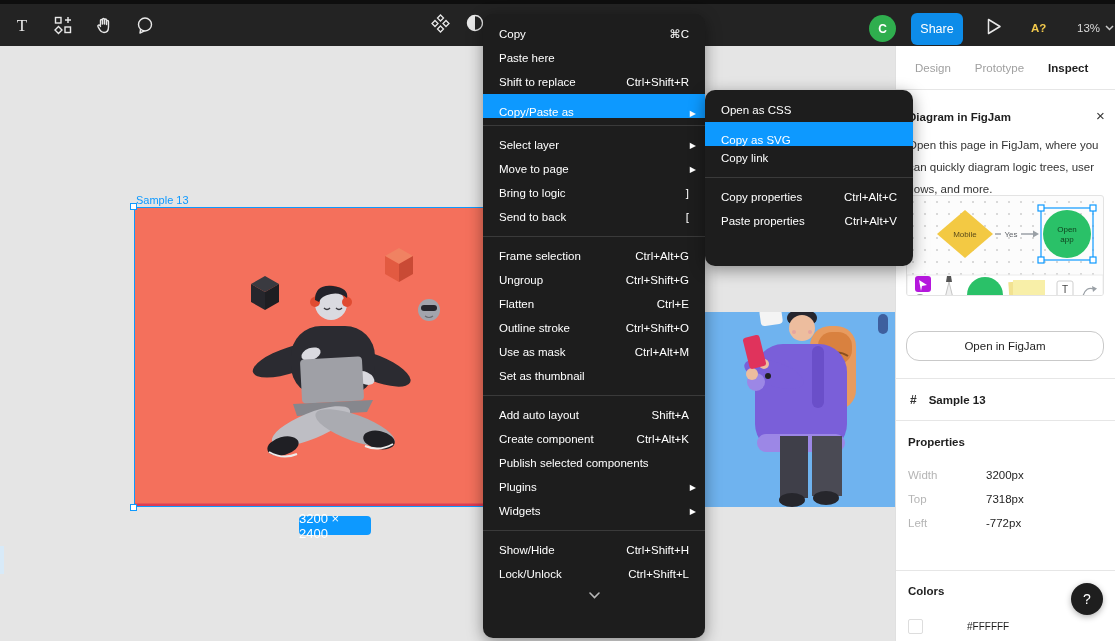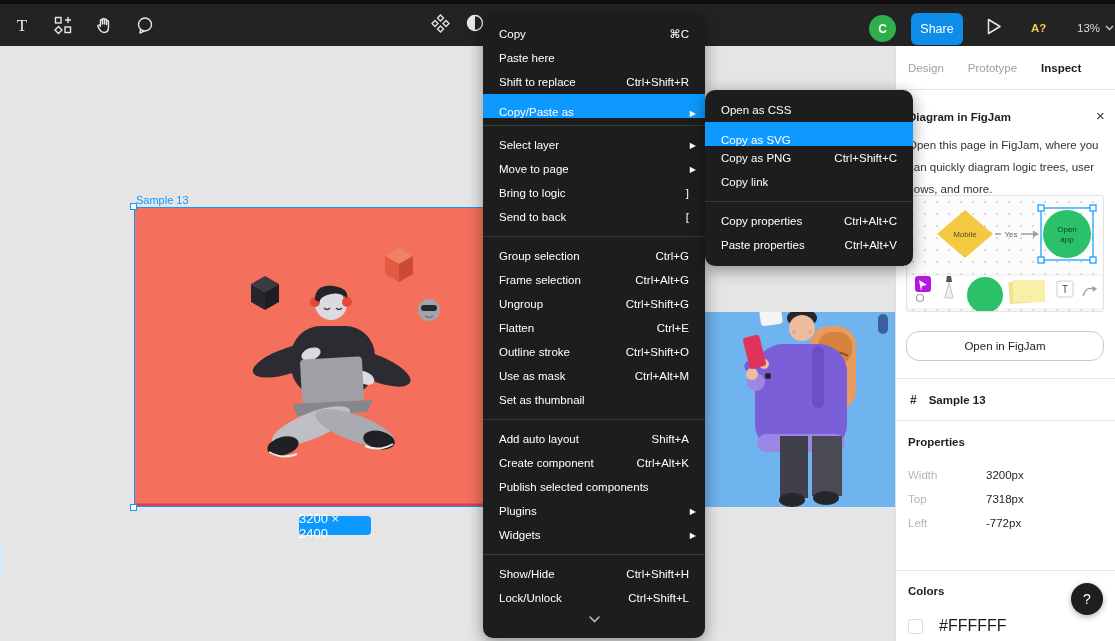--- a/index.html
+++ b/index.html
@@ -45,43 +45,43 @@
   .mi .mi-label{flex:1;}
   .mi .mi-short{margin-left:18px;color:#fff;}
   .mi .mi-arrow{font-size:8px;margin-right:-7px;margin-left:10px;color:#fff;}
   .mi.hl{background:var(--accent);align-items:flex-end;}
   .menu-sep{height:1px;background:#3A3A3A;margin:7px 0;}
   .menu-more{height:18px;display:flex;align-items:center;justify-content:center;}
 
   
   .inspector{position:absolute;left:895px;top:46px;width:220px;height:595px;background:#fff;border-left:1px solid #E0E0E0;z-index:10;}
   .tabs{position:absolute;left:0;top:0;width:220px;height:44px;border-bottom:1px solid #E6E6E6;
-    display:flex;align-items:center;gap:24px;padding-left:12px;font-size:11.5px;}
+    display:flex;align-items:center;gap:24px;padding-left:19px;font-size:11.5px;}
   .tab{color:#A0A0A0;}
   .tab.active{color:#1E1E1E;font-weight:bold;}
   .fj-title{position:absolute;left:12px;top:65px;font-size:11.5px;font-weight:bold;}
   .fj-close{position:absolute;left:200px;top:62px;font-size:15px;color:#333;line-height:1;}
   .fj-body{position:absolute;left:12px;top:88px;width:198px;font-size:11.5px;line-height:22px;color:#333;}
-  .fj-preview{position:absolute;left:10px;top:149px;width:198px;height:117px;background:#FCFCFC;
+  .fj-preview{position:absolute;left:10px;top:149px;width:198px;height:101px;background:#FCFCFC;
     border:1px solid #E3E3E3;border-radius:3px;overflow:hidden;
     background-image:radial-gradient(circle,#D9D9D9 1px,transparent 1px);background-size:12px 12px;text-align:center;}
   .fj-open{position:absolute;left:10px;top:285px;width:198px;height:30px;background:#fff;border:1px solid #C9C9C9;
     border-radius:13px;font-size:11.5px;font-family:inherit;color:#1E1E1E;display:flex;align-items:center;justify-content:center;}
   .divider{position:absolute;left:0;width:220px;height:1px;background:#E6E6E6;}
   .sel-row{position:absolute;left:0;top:333px;width:220px;height:41px;display:flex;align-items:center;padding-left:14px;gap:12px;}
   .hash{font-size:12px;color:#333;font-weight:bold;}
   .sel-name{font-size:11.5px;font-weight:bold;}
   .sec-title{position:absolute;left:12px;font-size:11.5px;font-weight:bold;color:#1E1E1E;}
   .props{position:absolute;left:0;top:417px;width:245px;}
   .prow{height:24px;display:flex;align-items:center;padding-left:12px;}
   .plabel{width:78px;color:#B5B5B5;font-size:11.5px;}
   .pvalue{color:#1E1E1E;font-size:11.5px;}
   .crow{position:absolute;left:12px;top:572px;display:flex;align-items:center;gap:16px;height:16px;}
   .swatch{width:15px;height:15px;border:1px solid #DDD;border-radius:2px;background:#fff;}
-  .chex{font-size:16px;}
+  .chex{font-size:10px;margin-left:28px;}
   .help-btn{position:absolute;left:1071px;top:583px;width:32px;height:32px;border-radius:50%;background:#1E1E1E;
     color:#fff;font-size:14px;display:flex;align-items:center;justify-content:center;z-index:50;box-shadow:0 2px 6px rgba(0,0,0,.3);}
   svg{overflow:visible;}
 </style>
 </head>
 <body>
 
 <div class="canvas">
   <div class="frame-label">Sample 13</div>
 
@@ -356,25 +356,20 @@
         <span class="mi-short">]</span>
 
       </div>
 
       <div class="mi">
         <span class="mi-label">Send to back</span>
         <span class="mi-short">[</span>
 
       </div>
     <div class="menu-sep"></div>
-      <div class="mi">
-        <span class="mi-label">Group selection</span>
-        <span class="mi-short">Ctrl+G</span>
-
-      </div>
 
       <div class="mi">
         <span class="mi-label">Frame selection</span>
         <span class="mi-short">Ctrl+Alt+G</span>
 
       </div>
 
       <div class="mi">
         <span class="mi-label">Ungroup</span>
         <span class="mi-short">Ctrl+Shift+G</span>
@@ -462,25 +457,20 @@
         <span class="mi-short"></span>
 
       </div>
 
       <div class="mi hl">
         <span class="mi-label">Copy as SVG</span>
         <span class="mi-short"></span>
 
       </div>
 
-      <div class="mi">
-        <span class="mi-label">Copy as PNG</span>
-        <span class="mi-short">Ctrl+Shift+C</span>
-
-      </div>
 
       <div class="mi">
         <span class="mi-label">Copy link</span>
         <span class="mi-short"></span>
 
       </div>
     <div class="menu-sep"></div>
       <div class="mi">
         <span class="mi-label">Copy properties</span>
         <span class="mi-short">Ctrl+Alt+C</span>

